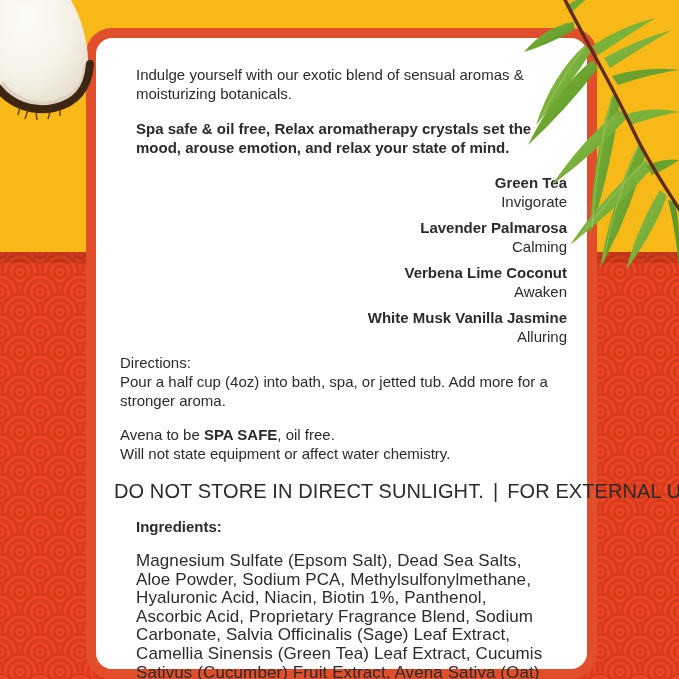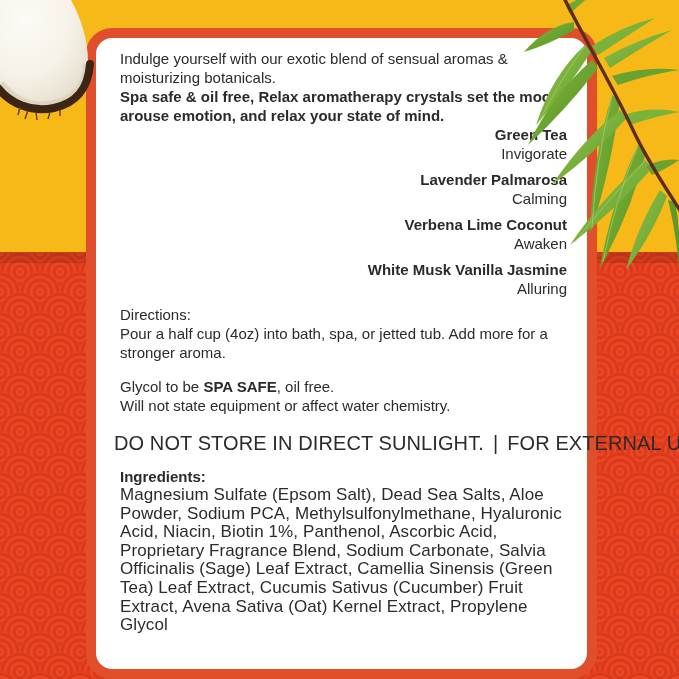--- a/index.html
+++ b/index.html
@@ -14,21 +14,21 @@
   .plant{position:absolute;left:470px;top:0;}
   .card{
     position:absolute;left:86px;top:28px;width:511px;height:651px;
     box-sizing:border-box;background:#fff;border:10px solid #E04E2B;border-radius:26px;
     z-index:2;
   }
   .card-content{
     position:absolute;left:0;top:0;right:0;bottom:0;
     padding:11px 20px 0 24px;font-size:15px;line-height:19px;
   }
-  .card-content p{margin:0;}
+  .card-content p{margin:16px;}
   .intro1{margin:0 0 21px 0;}
   .intro2{margin:0 0 19px 0;font-weight:bold;}
   .experience{font-weight:bold;text-align:center;margin:0 0 9px 0;}
   .aroma{text-align:right;margin:0 0 7px 0;}
   .aroma:last-of-type{margin-bottom:18px;}
   .aroma .name{font-weight:bold;}
   .directions{margin:0 0 15px 0;}
   .directions .label{font-weight:normal;}
   .proven{margin:0 0 19px 0;}
   .bold{font-weight:bold;}
@@ -94,21 +94,21 @@
         <div class="name">White Musk Vanilla Jasmine</div>
         <div class="effect">Alluring</div>
       </div>
 
       <div class="directions">
         <div class="label">Directions:</div>
         <div>Pour a half cup (4oz) into bath, spa, or jetted tub. Add more for a stronger aroma.</div>
       </div>
 
       <div class="proven">
-        <div><span>Glycol to be </span><span class="bold">SPA SAFE</span><span>, oil free.</span></div>
+        <div><span>Avena to be </span><span class="bold">SPA SAFE</span><span>, oil free.</span></div>
         <div>Will not state equipment or affect water chemistry.</div>
       </div>
 
       <div class="warning"><span>DO NOT STORE IN DIRECT SUNLIGHT.</span><span class="sep">|</span><span>FOR EXTERNAL USE ONLY.</span></div>
 
       <p class="ing-label">Ingredients:</p>
       <p class="ing-text">Magnesium Sulfate (Epsom Salt), Dead Sea Salts, Aloe Powder, Sodium PCA, Methylsulfonylmethane, Hyaluronic Acid, Niacin, Biotin 1%, Panthenol, Ascorbic Acid, Proprietary Fragrance Blend, Sodium Carbonate, Salvia Officinalis (Sage) Leaf Extract, Camellia Sinensis (Green Tea) Leaf Extract, Cucumis Sativus (Cucumber) Fruit Extract, Avena Sativa (Oat) Kernel Extract, Propylene Glycol</p>
 
     </div>
   </div>

